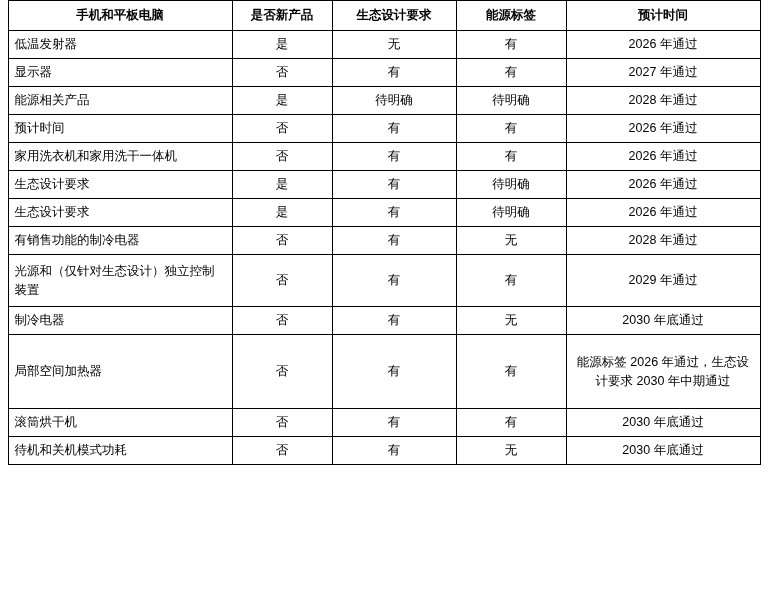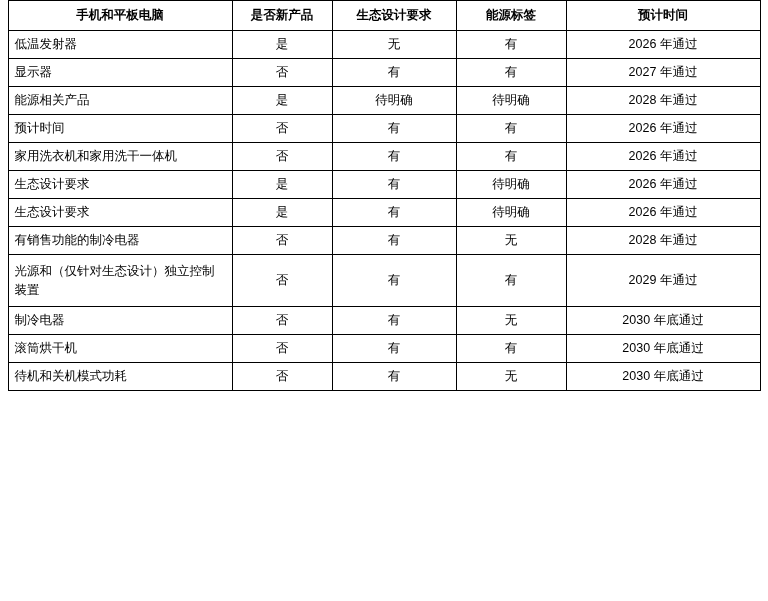--- a/index.html
+++ b/index.html
@@ -149,20 +149,27 @@
           <td class="cell-center">有</td>
           <td class="cell-center">2029 年通过</td>
         </tr>
         <tr>
           <td class="cell-name">制冷电器</td>
           <td class="cell-center">否</td>
           <td class="cell-center">有</td>
           <td class="cell-center">无</td>
           <td class="cell-center">2030 年底通过</td>
         </tr>
+        <tr class="tall-3">
+          <td class="cell-name">局部空间加热器</td>
+          <td class="cell-center">否</td>
+          <td class="cell-center">有</td>
+          <td class="cell-center">有</td>
+          <td class="cell-center note-multiline">能源标签 2026 年通过，生态设计要求 2030 年中期通过</td>
+        </tr>
         <tr>
           <td class="cell-name">滚筒烘干机</td>
           <td class="cell-center">否</td>
           <td class="cell-center">有</td>
           <td class="cell-center">有</td>
           <td class="cell-center">2030 年底通过</td>
         </tr>
         <tr>
           <td class="cell-name">待机和关机模式功耗</td>
           <td class="cell-center">否</td>

